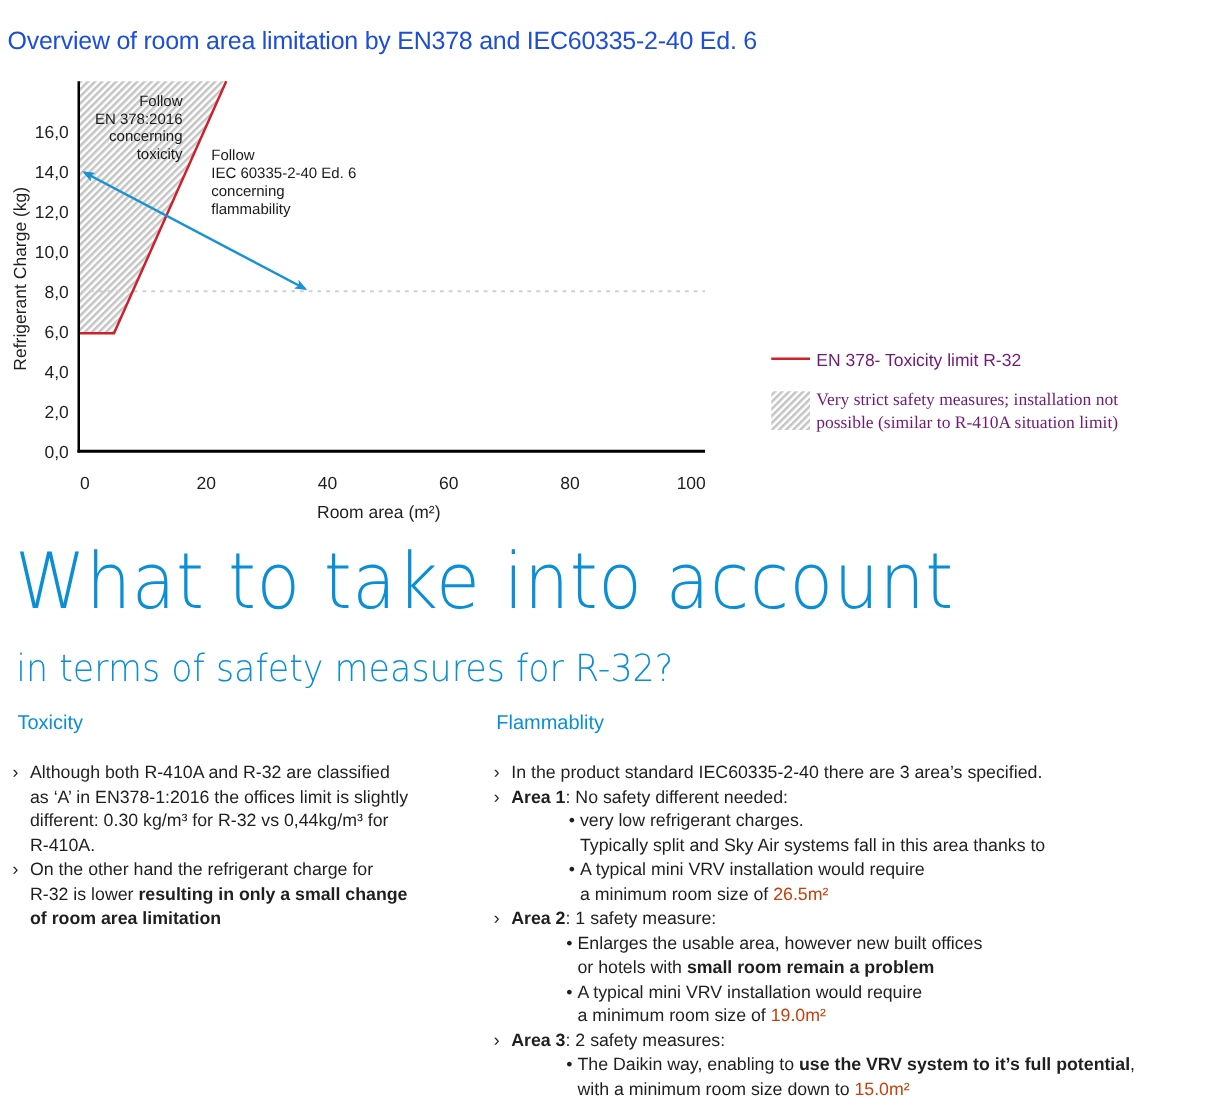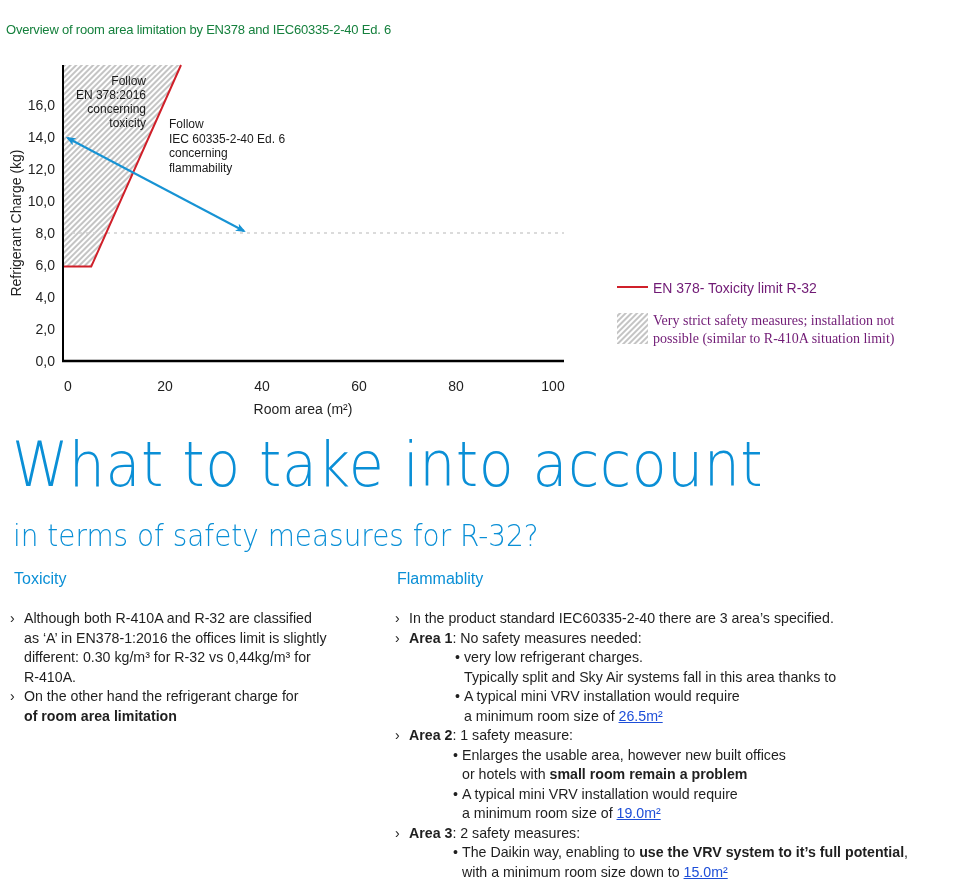--- a/index.html
+++ b/index.html
@@ -1,32 +1,32 @@
 <!DOCTYPE html>
 <html><head>
 <meta charset="utf-8">
 <style>
   html, body { margin:0; padding:0; background:#ffffff; }
   body { width:976px; height:889px; position:relative; overflow:hidden;
          font-family:"Liberation Sans", sans-serif; color:#1a1a1a; }
   .abs { position:absolute; }
-  #overview-title { left:6px; top:22px; font-size:13px; color:#15803d; white-space:nowrap; letter-spacing:-0.2px; }
+  #overview-title { left:6px; top:22px; font-size:20px; color:#1d4ed8; white-space:nowrap; letter-spacing:-0.2px; }
   #chart-svg { position:absolute; left:0; top:55px; }
   #chart-svg text { font-family:"Liberation Sans", sans-serif; }
   .legend-text { font-size:14px; color:#701a75; line-height:18px; }
   #main-heading { left:12px; top:428px; font-size:62px; font-weight:300; color:#0a8fd6; white-space:nowrap; letter-spacing:0.5px; font-family:"DejaVu Sans", sans-serif; font-weight:200; transform:scaleX(0.92); transform-origin:left top; }
   #sub-heading { left:13px; top:518px; font-size:30px; color:#0a8fd6; white-space:nowrap; font-family:"DejaVu Sans", sans-serif; font-weight:200; transform:scaleX(0.93); transform-origin:left top; }
   .section-title { font-size:16px; color:#0a8fd6; white-space:nowrap; }
   .body-text { font-size:14.2px; line-height:19.5px; color:#1f1f1f; }
   .bullet-row { position:relative; padding-left:14px; }
   .bullet-row .mark { position:absolute; left:0; top:0; }
   .sub-bullet { position:relative; padding-left:9px; }
   .sub-bullet .dot { position:absolute; left:0; top:0; }
   b { font-weight:bold; }
-  .hl { color:#1d4ed8;text-decoration:underline; }
+  .hl { color:#c2410c; }
 </style>
 </head>
 <body>
 
 <div id="overview-title" class="abs">Overview of room area limitation by EN378 and IEC60335-2-40 Ed. 6</div>
 
 <svg id="chart-svg" width="976" height="370">
   <defs>
     <pattern id="hatch" patternUnits="userSpaceOnUse" width="4" height="4" patternTransform="rotate(45)">
       <rect width="4" height="4" fill="#ffffff"></rect>
@@ -88,34 +88,35 @@
   <div class="bullet-row">
     <span class="mark">›</span>
     <div>Although both R-410A and R-32 are classified</div>
     <div>as ‘A’ in EN378-1:2016 the offices limit is slightly</div>
     <div>different: 0.30 kg/m³ for R-32 vs 0,44kg/m³ for</div>
     <div>R-410A.</div>
   </div>
   <div class="bullet-row">
     <span class="mark">›</span>
     <div>On the other hand the refrigerant charge for</div>
+    <div><span>R-32 is lower </span><b>resulting in only a small change</b></div>
     <div><b>of room area limitation</b></div>
   </div>
 </div>
 
 <div class="abs section-title" style="left:397px; top:570px;">Flammablity</div>
 <div class="abs body-text" style="left:395px; top:609px; width:570px;">
   <div class="bullet-row">
     <span class="mark">›</span>
     <div>In the product standard IEC60335-2-40 there are 3 area’s specified.</div>
   </div>
 
   <div class="bullet-row">
     <span class="mark">›</span>
-    <div><b>Area 1</b><span>: No safety measures needed:</span></div>
+    <div><b>Area 1</b><span>: No safety different needed:</span></div>
   </div>
   <div style="margin-left:60px;">
     <div class="sub-bullet">
       <span class="dot">•</span>
       <div>very low refrigerant charges.</div>
       <div>Typically split and Sky Air systems fall in this area thanks to</div>
     </div>
     <div class="sub-bullet">
       <span class="dot">•</span>
       <div>A typical mini VRV installation would require</div>

